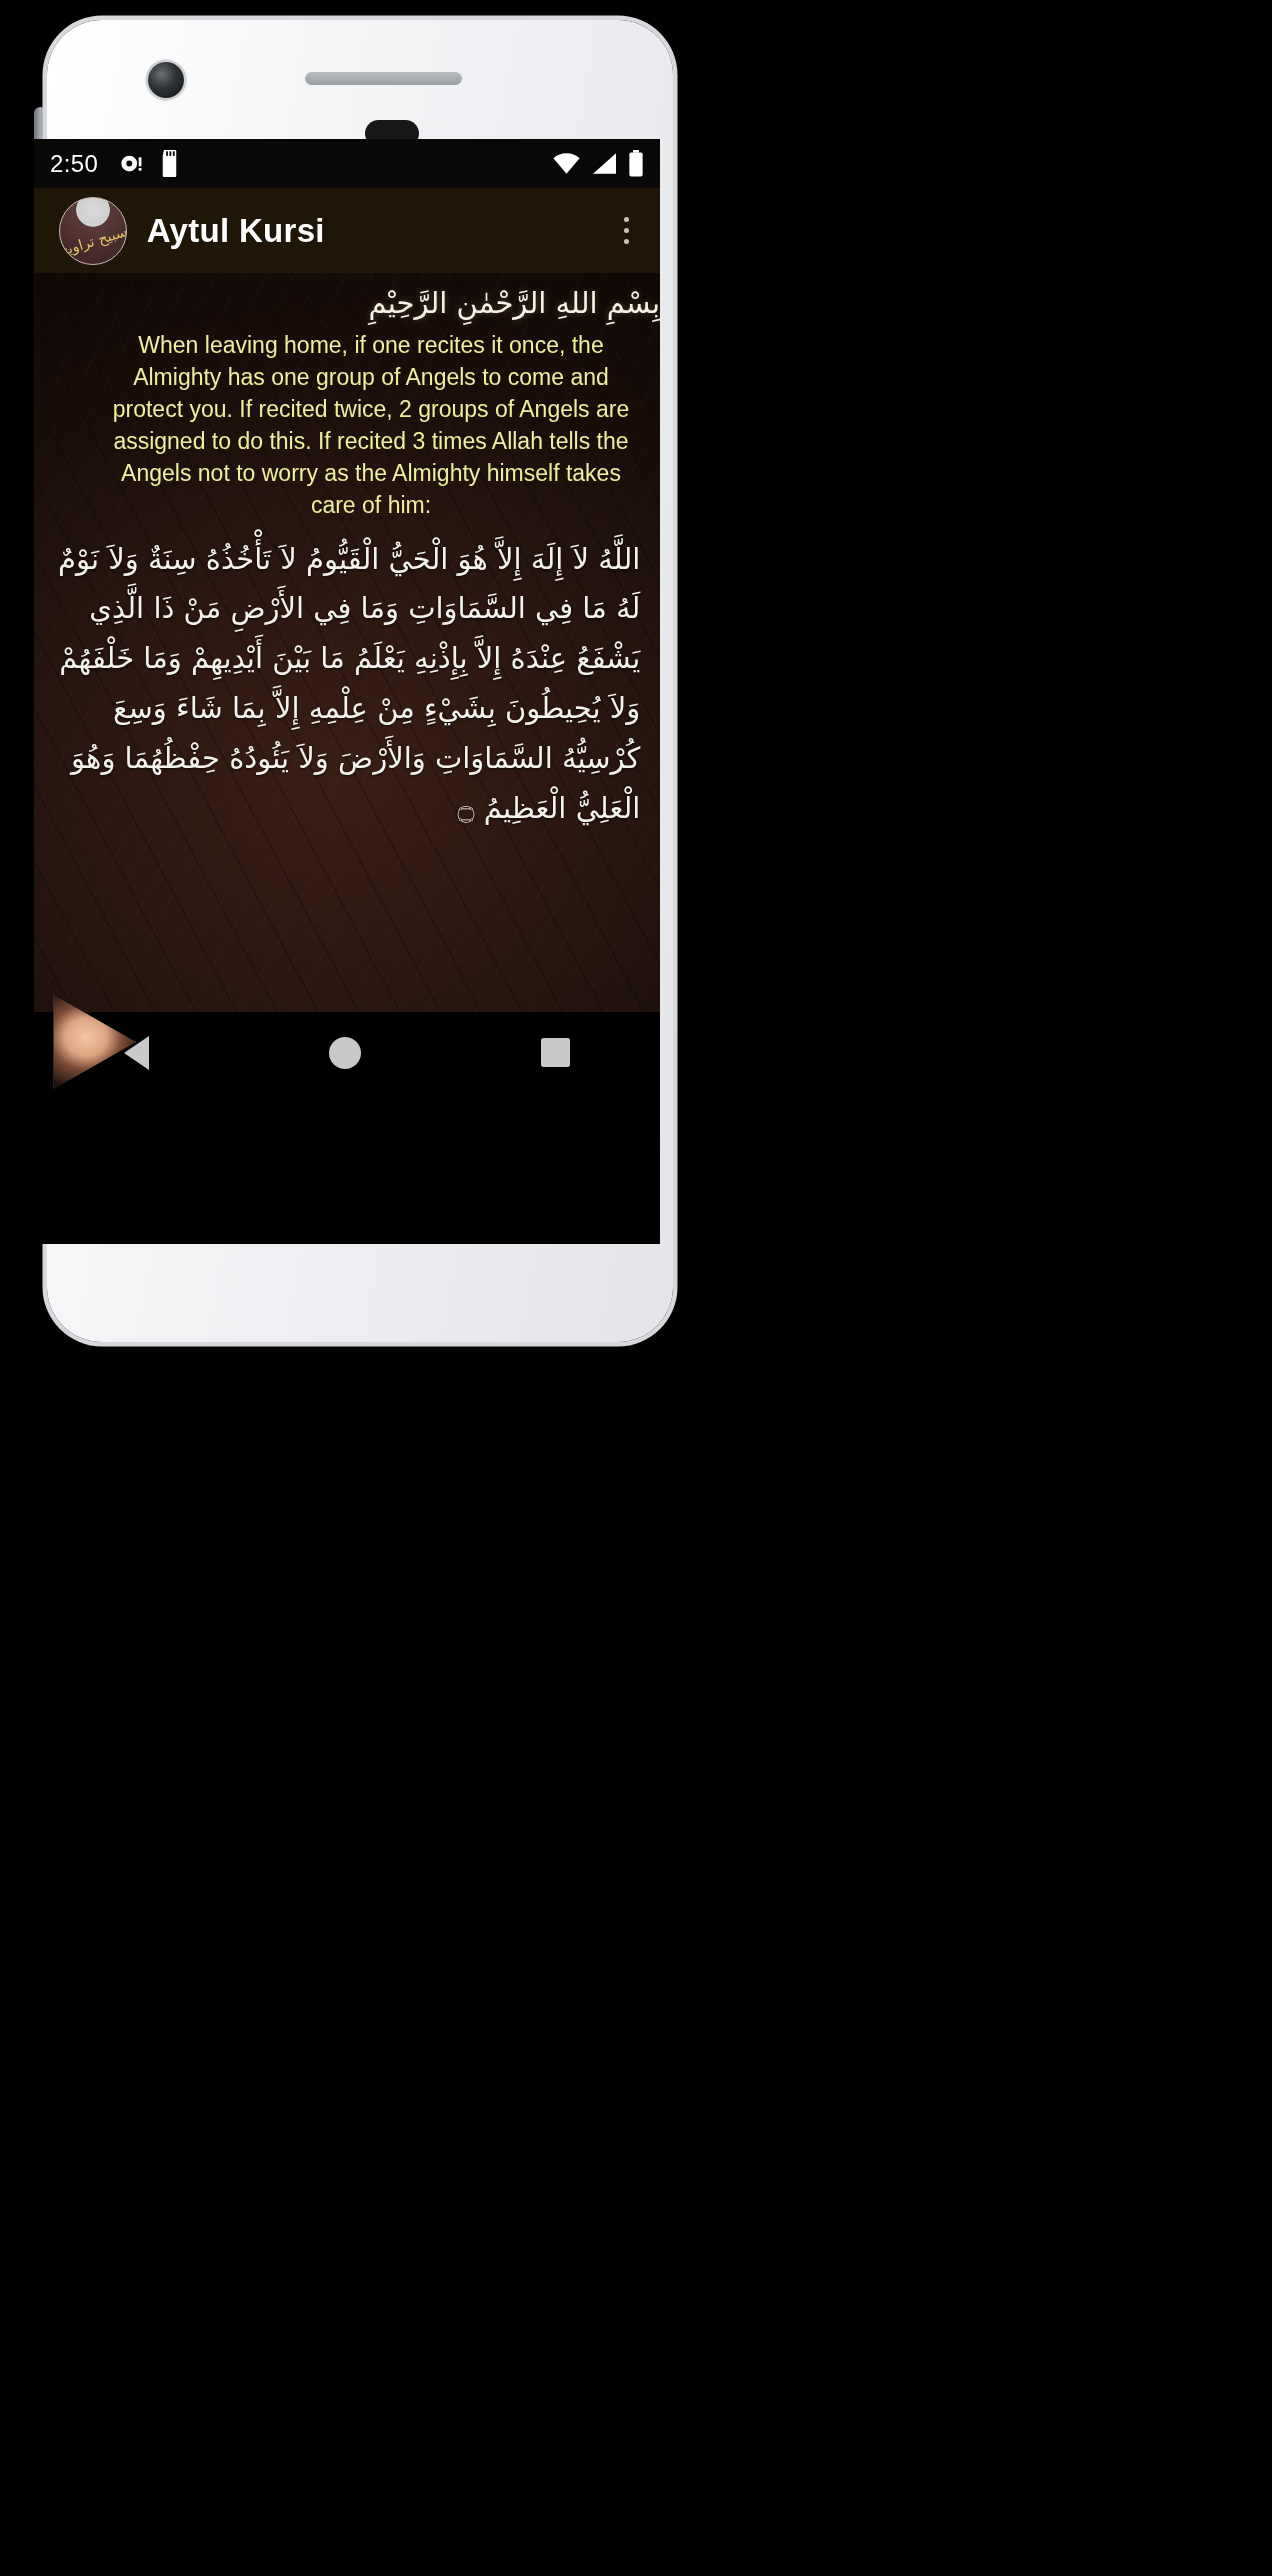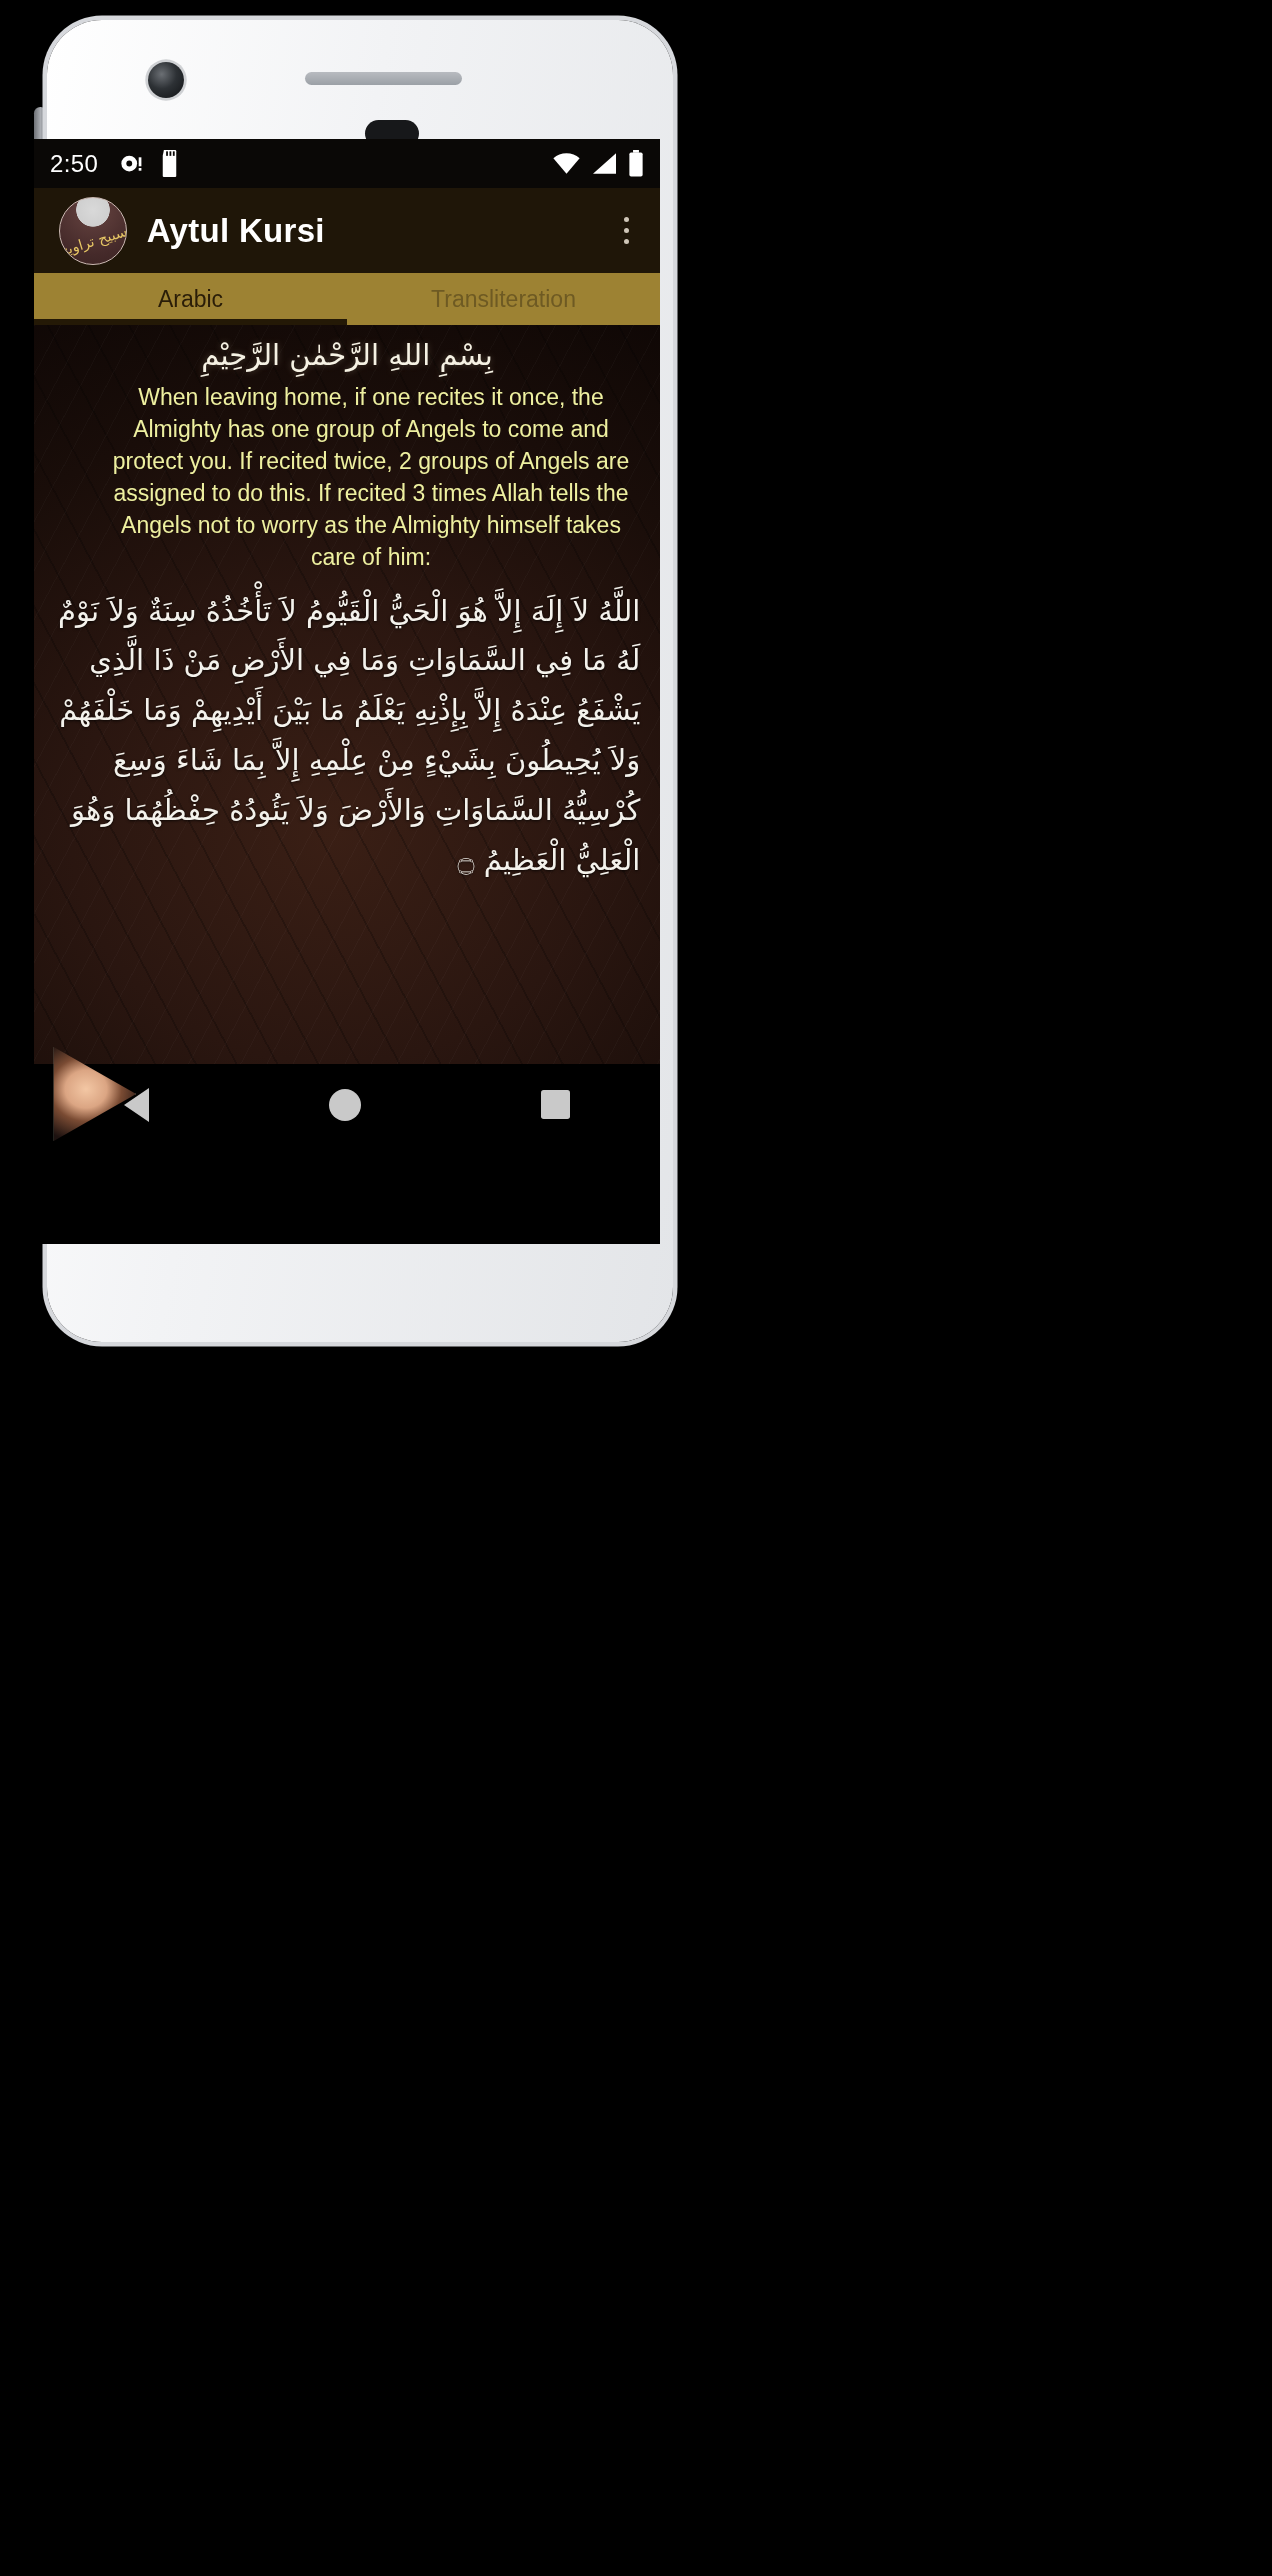--- a/index.html
+++ b/index.html
@@ -137,21 +137,21 @@
     content: "";
     position: absolute; inset: 0;
     background:
       repeating-linear-gradient(118deg, rgba(255,255,255,.022) 0px, rgba(255,255,255,.022) 0.9px, transparent 0.9px, transparent 23px),
       repeating-linear-gradient(62deg, rgba(0,0,0,.22) 0px, rgba(0,0,0,.22) 1.8px, transparent 1.8px, transparent 36px);
     pointer-events: none;
   }
 
   .bismillah {
     position: relative; z-index: 2;
-    text-align: center; color: #f6f2e4;
+    text-align: right; color: #f6f2e4;
     font-size: 29px; padding-top: 12.5px; letter-spacing: 0.4px;
     font-family: "DejaVu Sans", sans-serif;
     text-shadow: 0 0 7.2px rgba(255,240,200,.25);
   }
 
   .intro {
     position: relative; z-index: 2;
     color: #eef0a0; font-size: 23px; line-height: 1.39;
     text-align: center; padding: 10.7px 16px 0; margin-left: 48px;
   }
@@ -252,24 +252,20 @@
         <span class="ar">تسبيح تراويح</span>
       </div>
       <div class="app-title">Aytul Kursi</div>
       <div class="overflow-btn">
         <i></i>
           <i></i>
           <i></i>
       </div>
     </div>
 
-    <div class="tabbar">
-      <div class="tab active">Arabic</div>
-      <div class="tab inactive">Transliteration</div>
-    </div>
 
     <div class="content">
 
       <div class="bismillah">بِسْمِ اللهِ الرَّحْمٰنِ الرَّحِيْمِ</div>
 
       <div class="intro">When leaving home, if one recites it once, the Almighty has one group of Angels to come and protect you. If recited twice, 2 groups of Angels are assigned to do this. If recited 3 times Allah tells the Angels not to worry as the Almighty himself takes care of him:</div>
 
       <div class="arabic-body">اللَّهُ لاَ إِلَهَ إِلاَّ هُوَ الْحَيُّ الْقَيُّومُ لاَ تَأْخُذُهُ سِنَةٌ وَلاَ نَوْمٌ لَهُ مَا فِي السَّمَاوَاتِ وَمَا فِي الأَرْضِ مَنْ ذَا الَّذِي يَشْفَعُ عِنْدَهُ إِلاَّ بِإِذْنِهِ يَعْلَمُ مَا بَيْنَ أَيْدِيهِمْ وَمَا خَلْفَهُمْ وَلاَ يُحِيطُونَ بِشَيْءٍ مِنْ عِلْمِهِ إِلاَّ بِمَا شَاءَ وَسِعَ كُرْسِيُّهُ السَّمَاوَاتِ وَالأَرْضَ وَلاَ يَئُودُهُ حِفْظُهُمَا وَهُوَ الْعَلِيُّ الْعَظِيمُ ۝</div>
 
       <div class="play-thumb">

